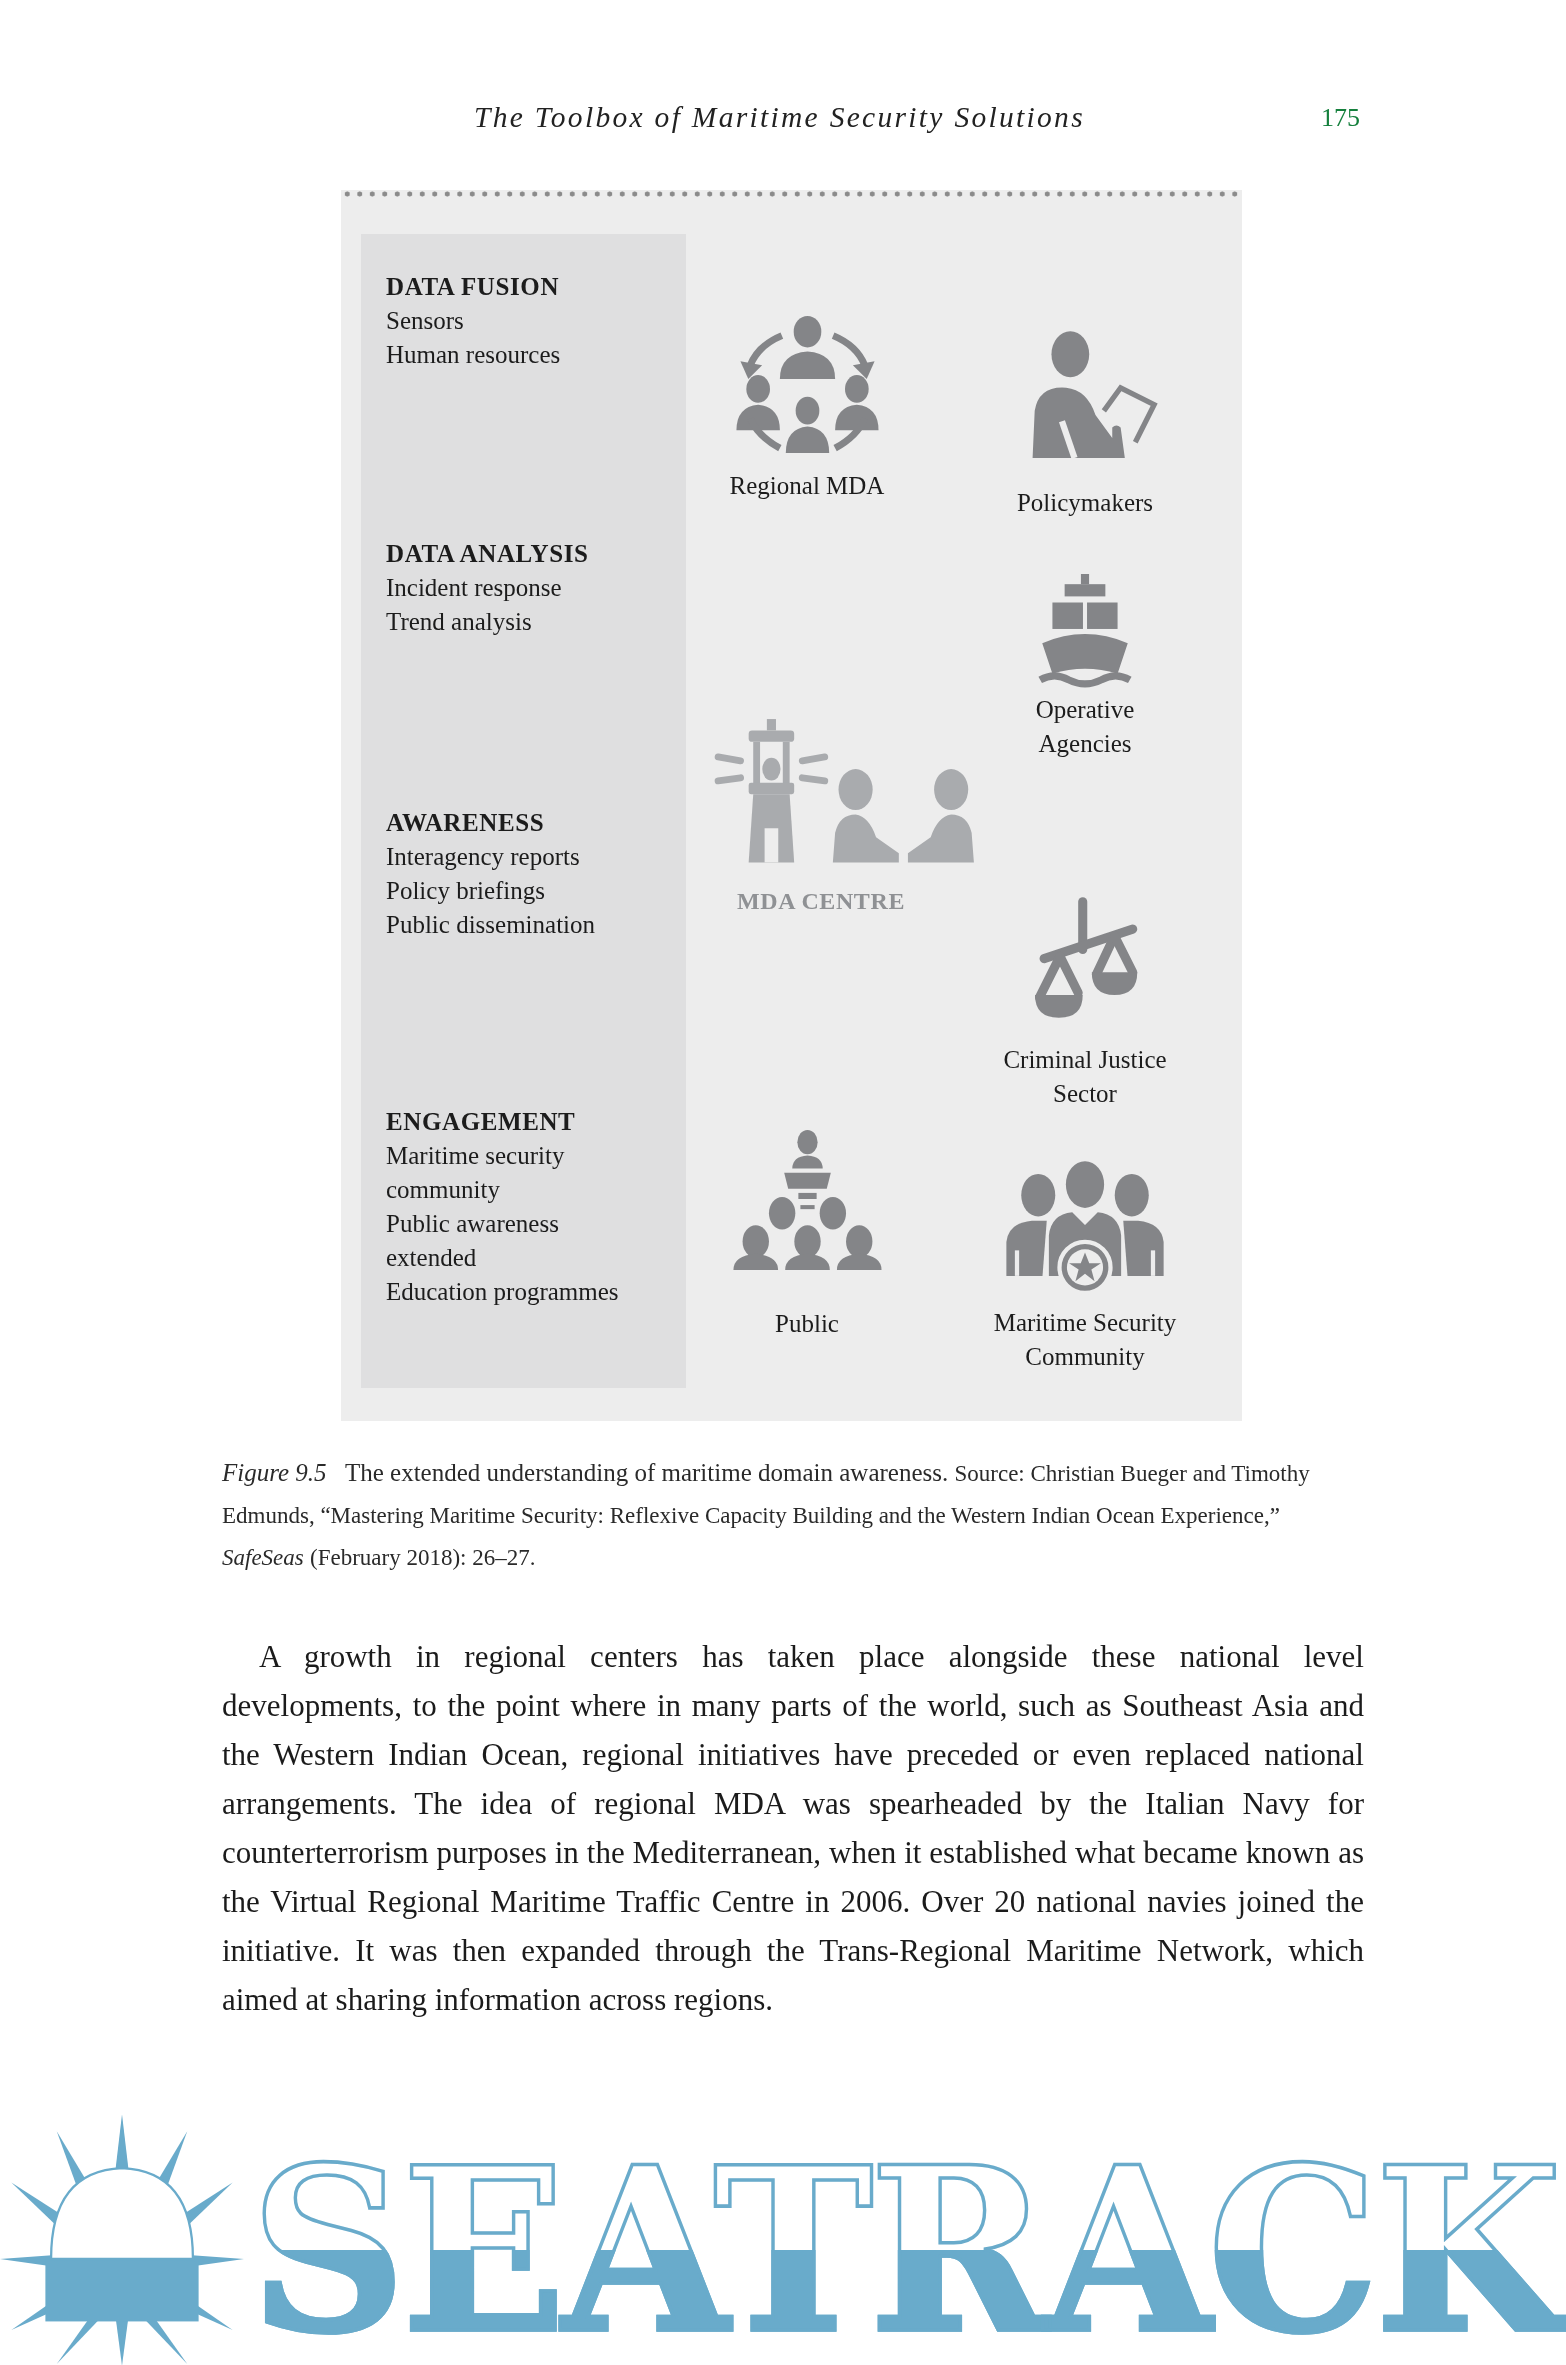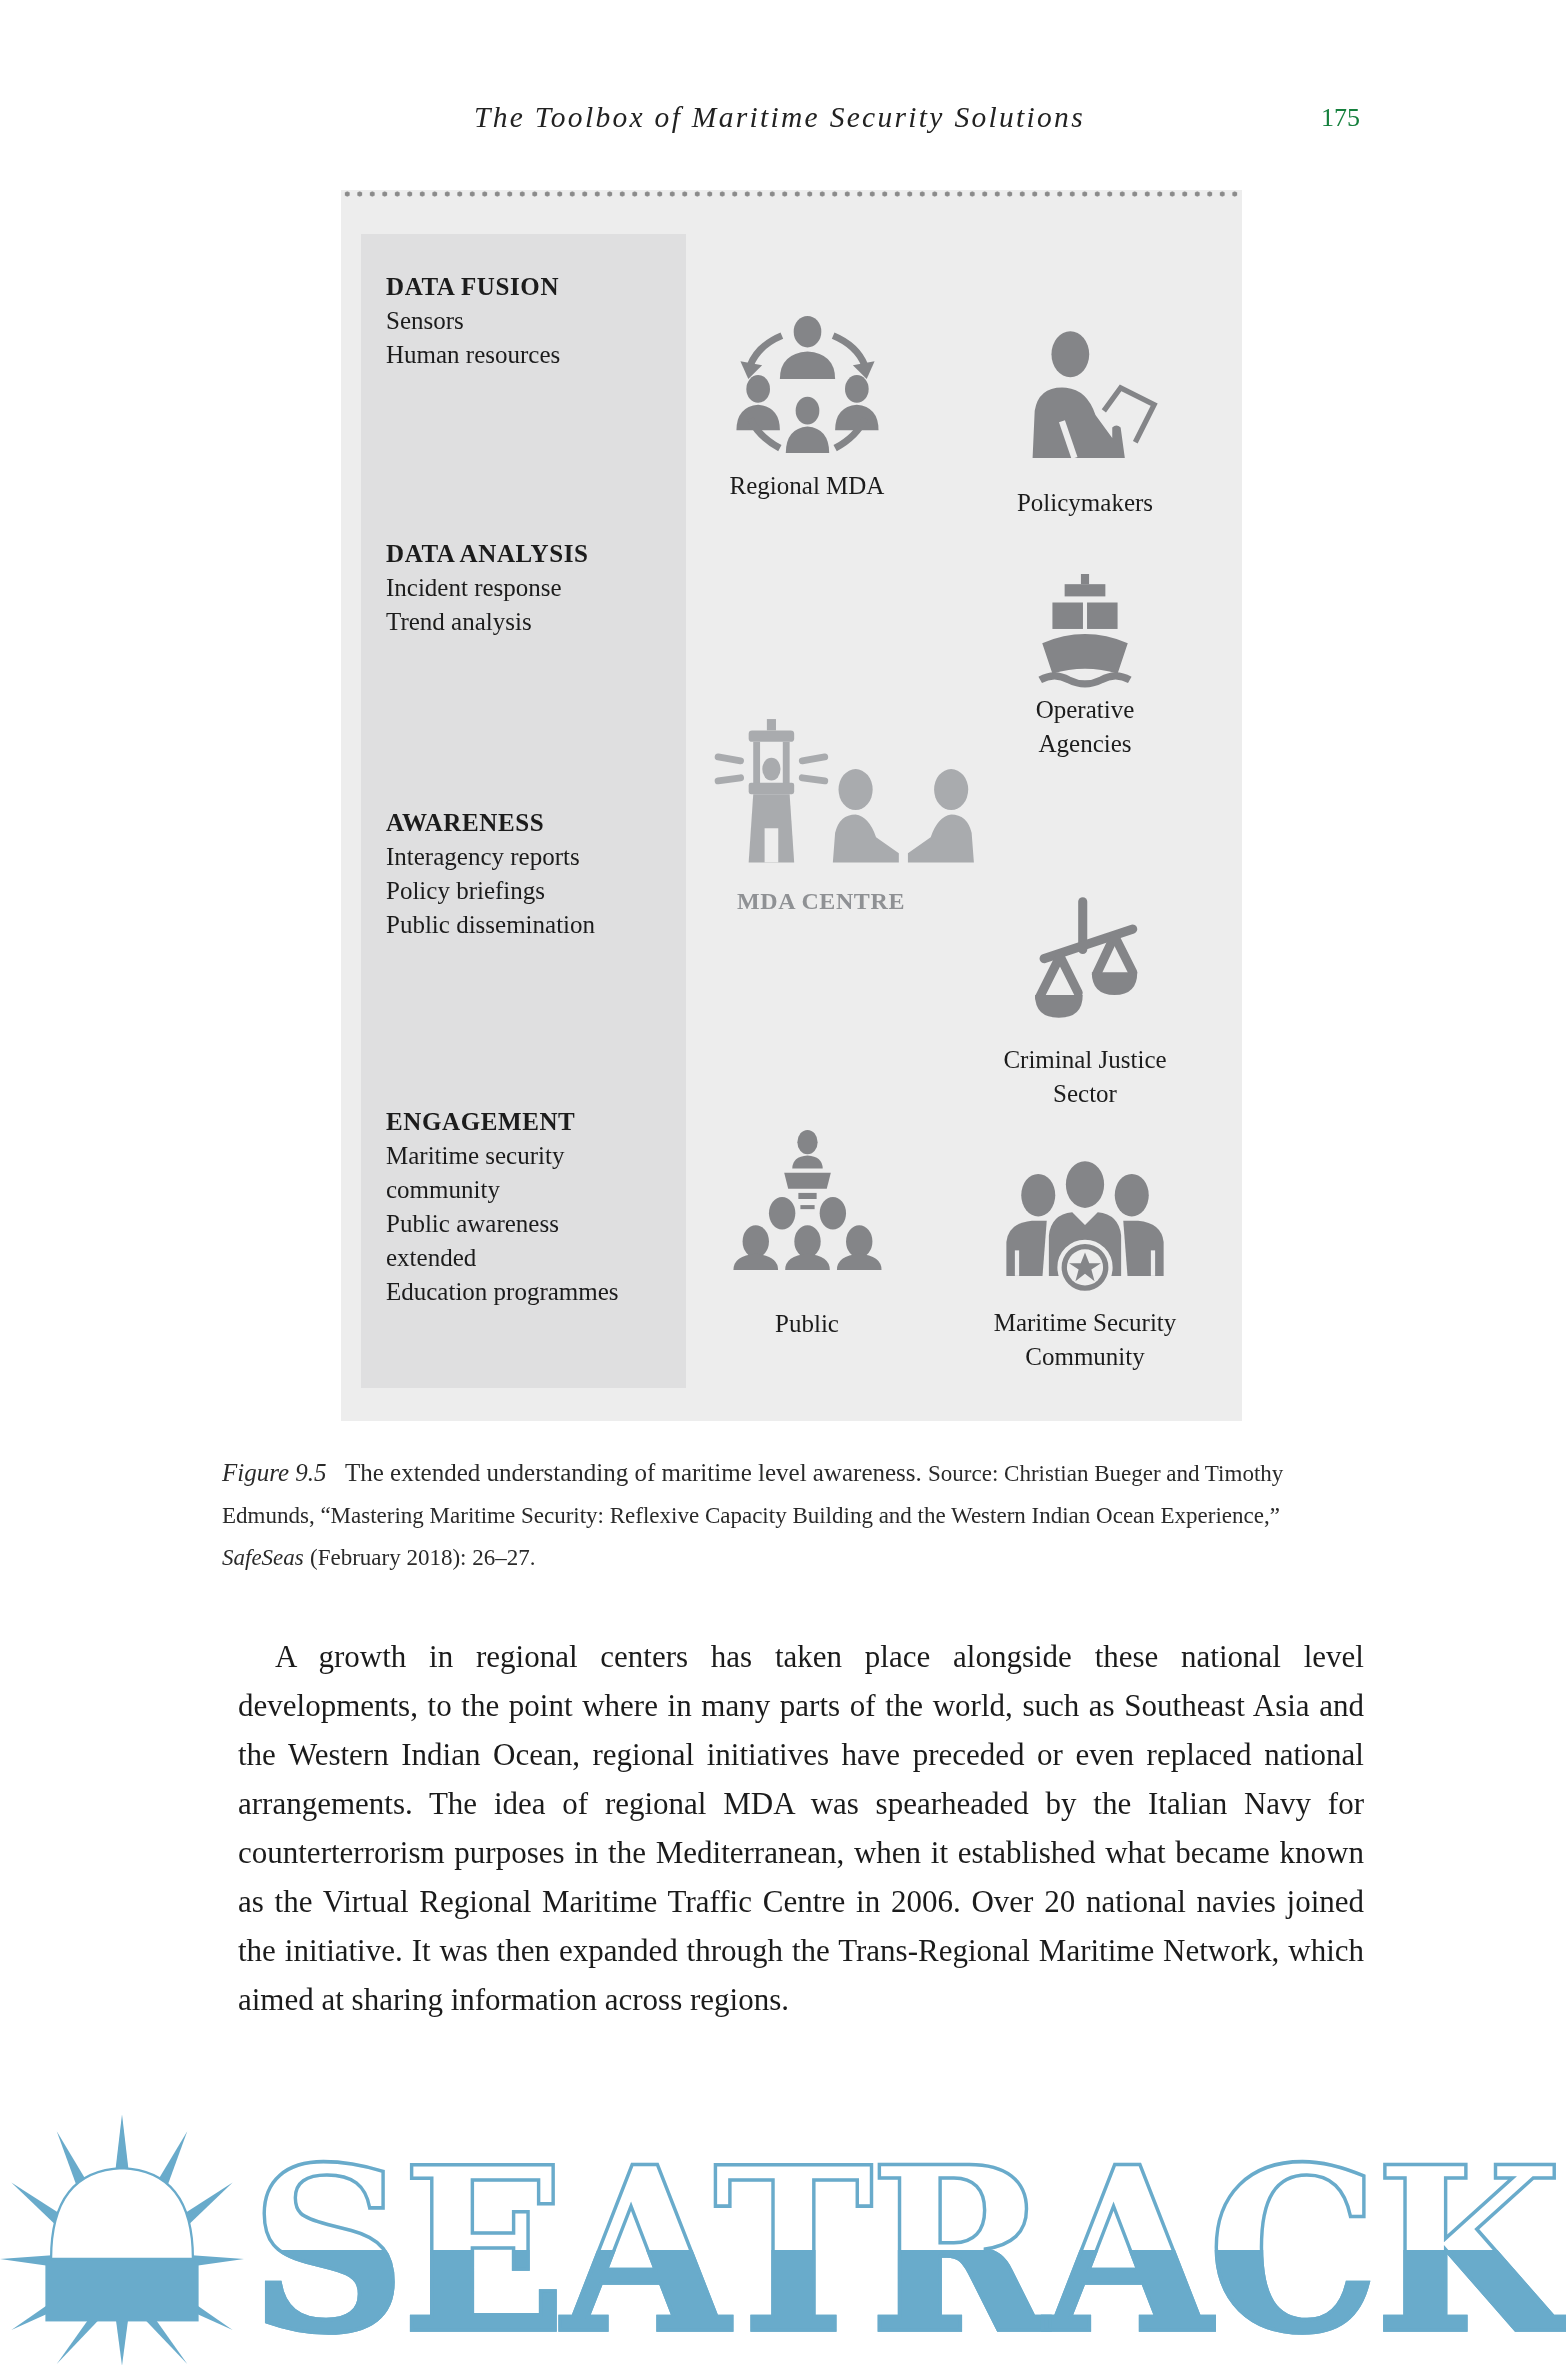--- a/index.html
+++ b/index.html
@@ -48,21 +48,21 @@
   .caption .source { font-size: 23px; }
   .caption i { font-style: italic; }
 
   
   .body-text {
     left: 222px; top: 1632px; width: 1142px;
     font-size: 31px; line-height: 49px; color: #1b1b1b;
     text-align: justify;
   }
   .body-text p { margin: 0; }
-  .body-text .indent { text-indent: 37px; margin-left: 16px; }
+  .body-text .indent { text-indent: 37px; }
 
   
   .wm-sun { left: 0; top: 2114px; }
   .wm-text {
     left: 250px; top: 2137px;
     font-family: "DejaVu Serif", serif; font-weight: bold;
     font-size: 216px; line-height: 227px; letter-spacing: -4.5px;
     color: transparent;
     background: linear-gradient(to bottom, #ffffff 0%, #ffffff 50%, #69abcb 50%, #69abcb 100%);
     -webkit-background-clip: text; background-clip: text;
@@ -243,21 +243,21 @@
     <polygon fill="#848588" points="80,88 84,98 95,98 86,104 89,115 80,108 71,115 74,104 65,98 76,98"></polygon>
     <rect x="14" y="86" width="4" height="24" fill="#ededed"></rect>
     <rect x="142" y="86" width="4" height="24" fill="#ededed"></rect>
   </svg>
   <div style="margin-top:11.4px;">Maritime Security</div>
   <div>Community</div>
 </div>
 
 <div class="abs caption">
   <span class="fig-label">Figure 9.5</span>&nbsp;&nbsp;
-  <span>The extended understanding of maritime level awareness.</span>
+  <span>The extended understanding of maritime domain awareness.</span>
   <span class="source">Source: Christian Bueger and Timothy Edmunds, “Mastering Maritime Security: Reflexive Capacity Building and the Western Indian Ocean Experience,”</span>
   <i class="source">SafeSeas</i>
   <span class="source">(February 2018): 26–27.</span>
 </div>
 
 <div class="abs body-text">
   <p class="indent">A growth in regional centers has taken place alongside these national level developments, to the point where in many parts of the world, such as Southeast Asia and the Western Indian Ocean, regional initiatives have preceded or even replaced national arrangements. The idea of regional MDA was spearheaded by the Italian Navy for counterterrorism purposes in the Mediterranean, when it established what became known as the Virtual Regional Maritime Traffic Centre in 2006. Over 20 national navies joined the initiative. It was then expanded through the Trans-Regional Maritime Network, which aimed at sharing information across regions.</p>
 </div>
 
 <svg class="abs wm-sun" width="244" height="252" viewBox="0 0 430 443">

